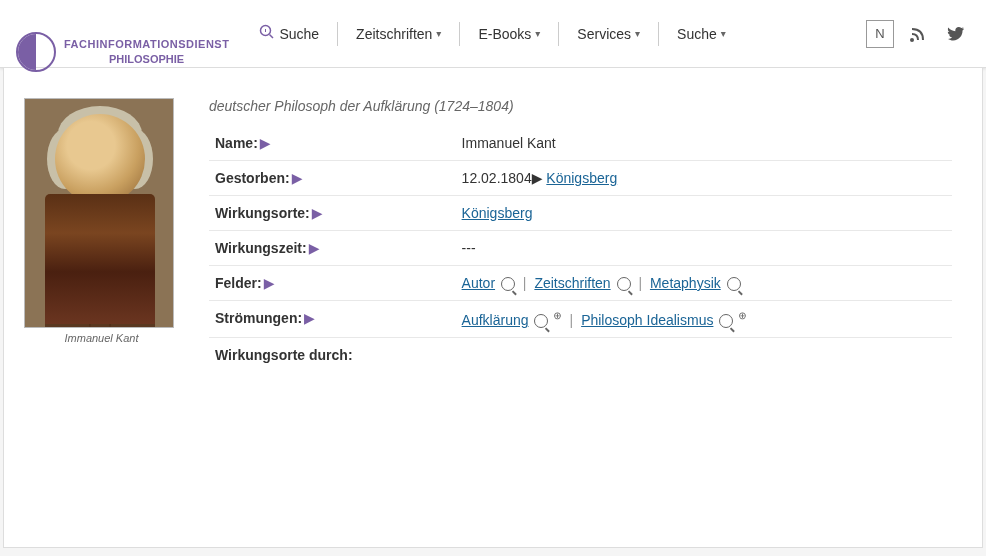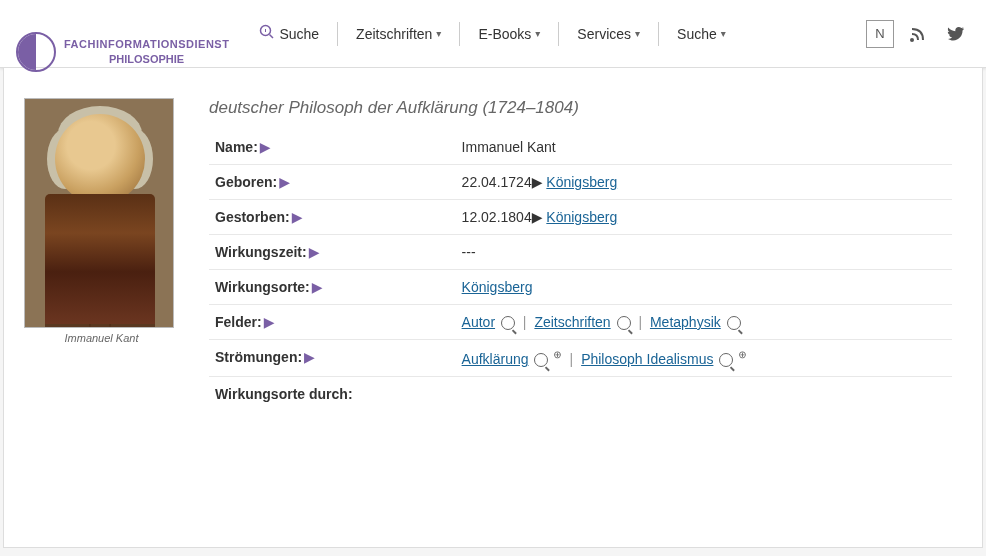--- a/index.html
+++ b/index.html
@@ -161,21 +161,21 @@
       text-align: center;
       margin-top: 4px;
     }
 
     .info-area {
       flex: 1;
     }
     .description {
       color: #666;
       font-style: italic;
-      font-size: 17px;
+      font-size: 14px;
       margin-bottom: 12px;
     }
 
     .info-table {
       width: 100%;
       border-collapse: collapse;
     }
     .info-row {
       border-bottom: 1px solid #e8e8e8;
     }
@@ -354,55 +354,46 @@
         <tbody>
             <tr class="info-row">
           <td class="info-cell info-label">
             Name:<span class="arrow">▶</span>
           </td>
           <td class="info-cell info-value">
             <span>Immanuel Kant</span>
           </td>
         </tr>
 
-        <tr class="info-row">
-          <td class="info-cell info-label">
-            Geboren:<span class="arrow">▶</span>
-          </td>
-          <td class="info-cell info-value">
-            22.04.1724<span class="arrow">▶</span>
-            <a class="info-link">Königsberg</a>
-          </td>
-        </tr>
 
         <tr class="info-row">
           <td class="info-cell info-label">
             Gestorben:<span class="arrow">▶</span>
           </td>
           <td class="info-cell info-value">
             12.02.1804<span class="arrow">▶</span>
             <a class="info-link">Königsberg</a>
           </td>
         </tr>
 
         <tr class="info-row">
           <td class="info-cell info-label">
+            Wirkungsorte:<span class="arrow">▶</span>
+          </td>
+          <td class="info-cell info-value">
+            <a class="info-link">Königsberg</a>
+          </td>
+        </tr>
+
+        <tr class="info-row">
+          <td class="info-cell info-label">
             Wirkungszeit:<span class="arrow">▶</span>
           </td>
           <td class="info-cell info-value">
             <span>---</span>
-          </td>
-        </tr>
-
-        <tr class="info-row">
-          <td class="info-cell info-label">
-            Wirkungsorte:<span class="arrow">▶</span>
-          </td>
-          <td class="info-cell info-value">
-            <a class="info-link">Königsberg</a>
           </td>
         </tr>
 
         <tr class="info-row">
           <td class="info-cell info-label">
             Felder:<span class="arrow">▶</span>
           </td>
           <td class="info-cell info-value">
             <a class="info-link">Autor</a>
             <span class="search-icon-small" title="Search Ethik"></span>

